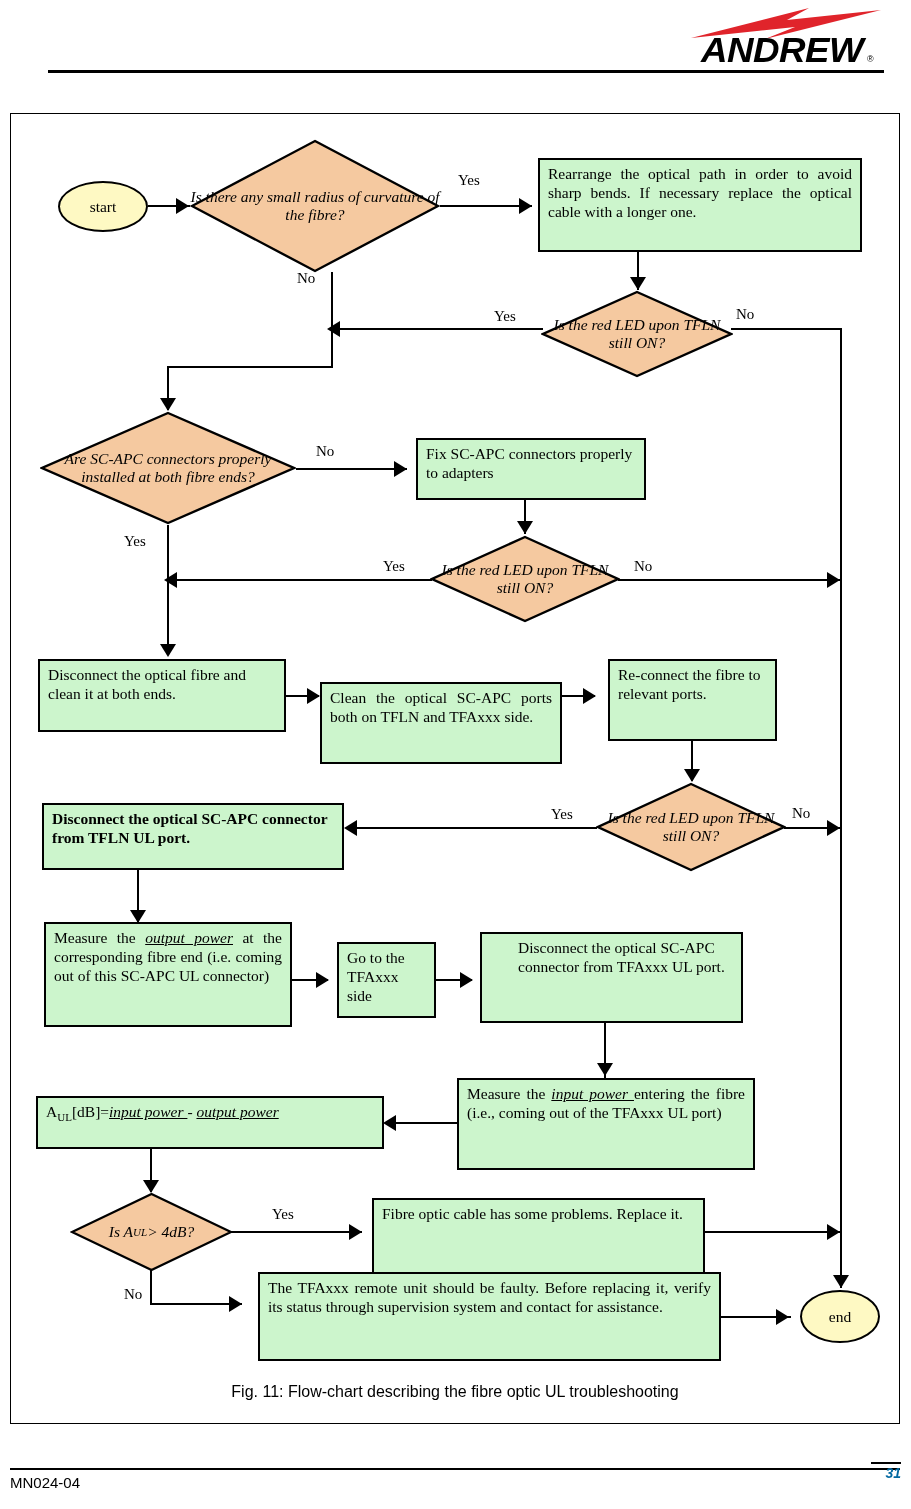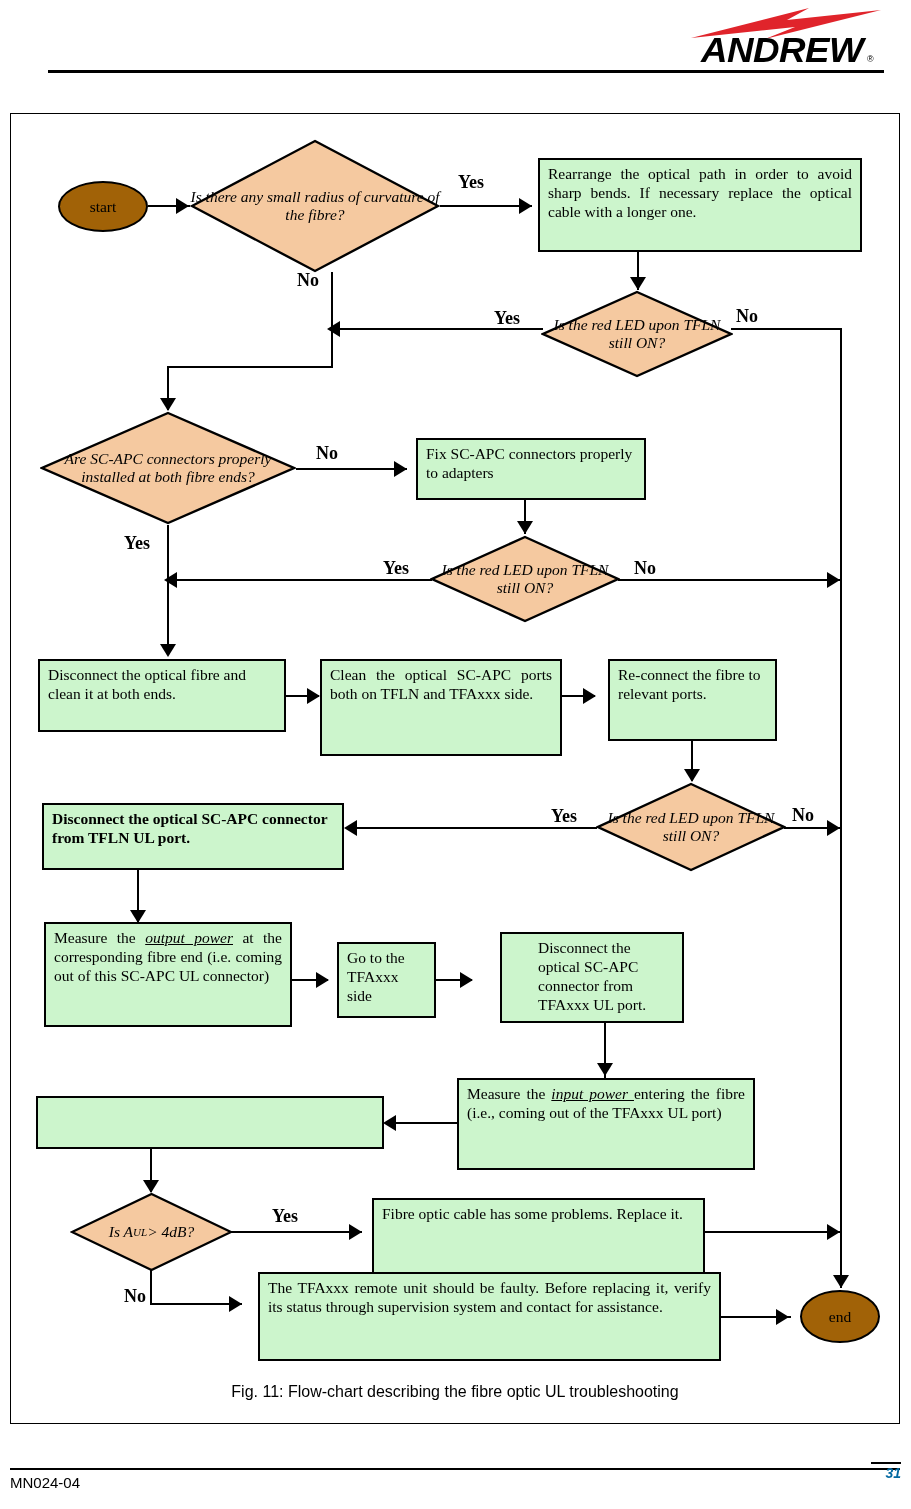--- a/index.html
+++ b/index.html
@@ -104,21 +104,21 @@
     justify-content: center;
     text-align: center;
     font-size: 15.5px;
     line-height: 1.18;
     pointer-events: none;
     font-style: italic;
   }
 
   
   .term {
-    background: #a16207;
+    background: #fef9c3;
     border: 2px solid #000000;
     border-radius: 50%;
     display: flex;
     align-items: center;
     justify-content: center;
     font-size: 15.5px;
   }
 
   
   .ln-h, .ln-v {
@@ -143,23 +143,22 @@
     border-right: 13px solid #000000;
   }
   .arrow.down {
     border-left: 8px solid transparent;
     border-right: 8px solid transparent;
     border-top: 13px solid #000000;
   }
 
   .edge-label {
     position: absolute;
-    font-size: 18px;
+    font-size: 15px;
     white-space: nowrap;
-    font-weight: bold;
   }
 
   
   .iu { font-style: italic; text-decoration: underline; }
   .sub { font-size: 11px; vertical-align: sub; }
 
   
   #caption {
     position: absolute;
     left: 10px; top: 1383px;
@@ -305,21 +304,21 @@
 <div class="ln-v" style="left:167px; top:525px; height:130px;"></div>
 <div class="arrow down" style="left:160px; top:644px;"></div>
 
 <div class="node pbox left" style="left:38px; top:659px; width:248px; height:73px;">
   <span>Disconnect the optical fibre and clean it at both ends.</span>
 </div>
 
 <div class="ln-h" style="left:286px; top:695px; width:33px;"></div>
 <div class="arrow right" style="left:307px; top:688px;"></div>
 
-<div class="node pbox" style="left:320px; top:659px; width:242px; height:97px;">
+<div class="node pbox" style="left:320px; top:682px; width:242px; height:82px;">
   <span>Clean the optical SC-APC ports both on TFLN and TFAxxx side.</span>
 </div>
 
 <div class="ln-h" style="left:562px; top:695px; width:33px;"></div>
 <div class="arrow right" style="left:583px; top:688px;"></div>
 
 <div class="node pbox left" style="left:608px; top:659px; width:169px; height:82px;">
   <span>Re-connect the fibre to relevant ports.</span>
 </div>
 
@@ -355,35 +354,36 @@
 <div class="ln-h" style="left:292px; top:979px; width:36px;"></div>
 <div class="arrow right" style="left:316px; top:972px;"></div>
 
 <div class="node pbox left" style="left:337px; top:942px; width:99px; height:76px;">
   <span>Go to the TFAxxx side</span>
 </div>
 
 <div class="ln-h" style="left:436px; top:979px; width:36px;"></div>
 <div class="arrow right" style="left:460px; top:972px;"></div>
 
-<div class="node pbox left" style="left:500px; top:932px; width:184px; height:91px;padding-left:36px;">
+<div class="node pbox left" style="left:480px; top:932px; width:263px; height:91px;padding-left:36px;">
   <span>Disconnect the optical SC-APC connector from TFAxxx UL port.</span>
 </div>
 
 <div class="ln-v" style="left:604px; top:1023px; height:55px;"></div>
 <div class="arrow down" style="left:597px; top:1063px;"></div>
 
 <div class="node pbox" style="left:457px; top:1078px; width:298px; height:92px;">
   <span>Measure the </span><span class="iu">input power </span><span>entering the fibre (i.e., coming out of the TFAxxx UL port)</span>
 </div>
 
 <div class="ln-h" style="left:386px; top:1122px; width:73px;"></div>
 <div class="arrow left" style="left:383px; top:1115px;"></div>
 
 <div class="node pbox left" style="left:36px; top:1096px; width:348px; height:53px;">
+  <div><span>A</span><span class="sub">UL</span><span>[dB]=</span><span class="iu">input power </span><span> - </span><span class="iu">output power</span></div>
 </div>
 
 <div class="ln-v" style="left:150px; top:1149px; height:43px;"></div>
 <div class="arrow down" style="left:143px; top:1180px;"></div>
 
 <div class="diamond-wrap" style="left:70px; top:1192px; width:163px; height:80px;">
   <svg class="diamond-shape" viewBox="0 0 163 80" preserveAspectRatio="none">
     <polygon points="81.5,2 161,40 81.5,78 2,40" fill="#F5C9A0" stroke="#000000" stroke-width="2.4"></polygon>
   </svg>
   <div class="diamond-label">

